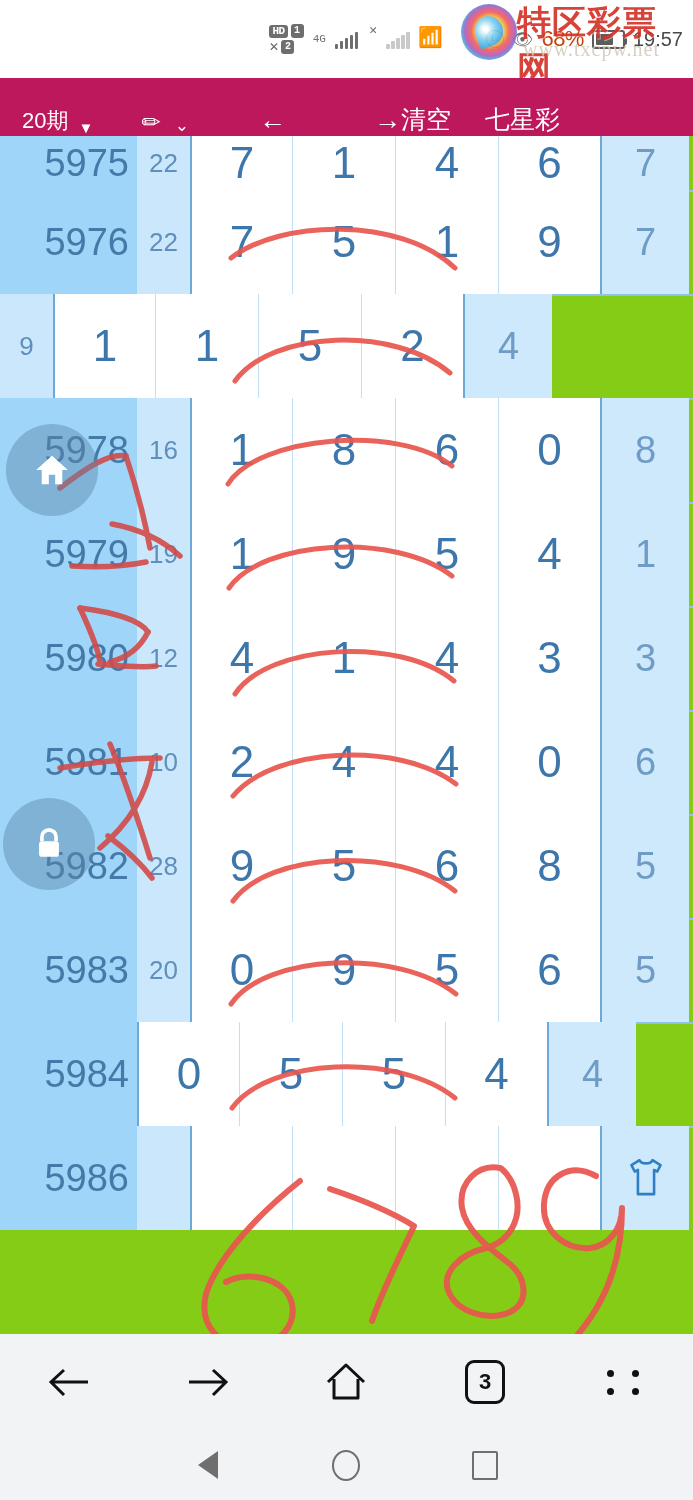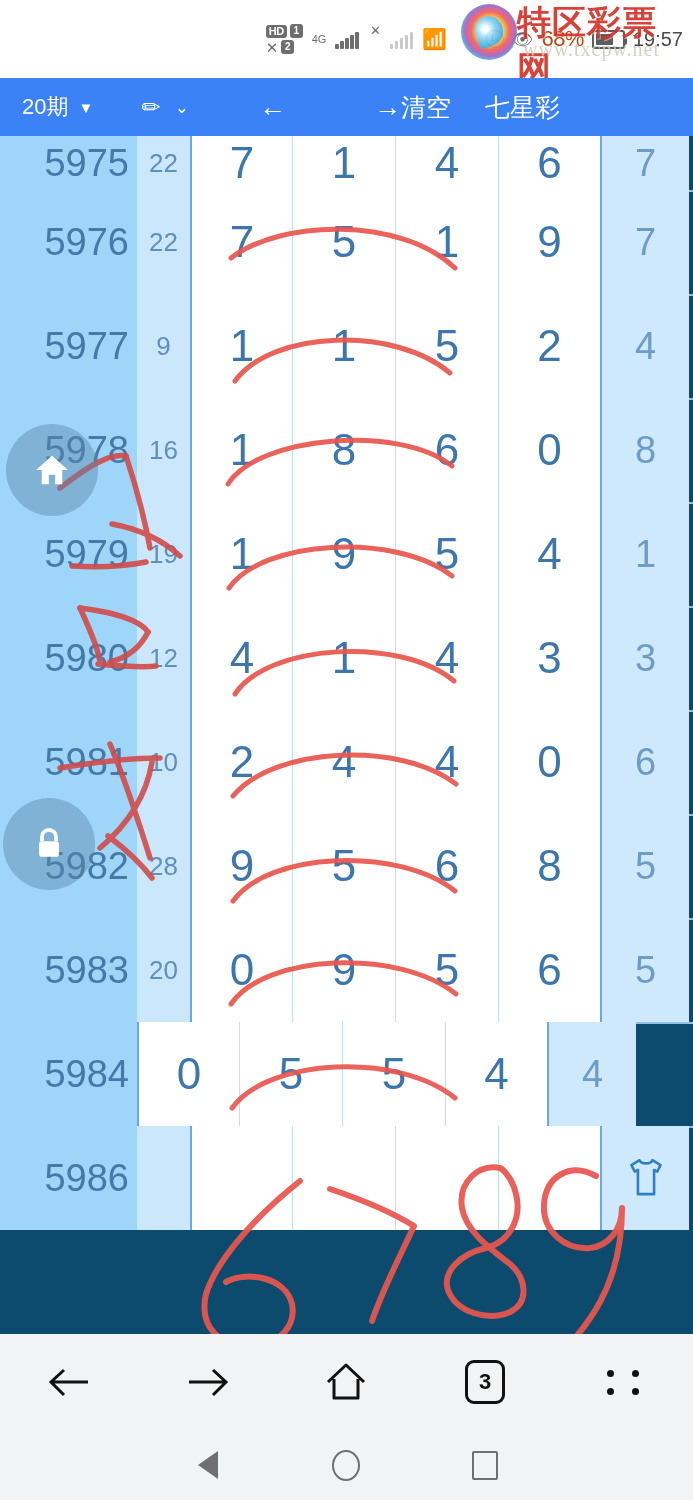--- a/index.html
+++ b/index.html
@@ -10,21 +10,21 @@
     position:relative;
   }
 
   
   .statusbar{
     position:absolute; left:0; top:0; width:693px; height:78px;
     background:#ffffff;
     display:flex; align-items:center; justify-content:center;
     overflow:hidden;
   }
-  .sb-center{ display:flex; align-items:center; gap:9px; margin-left:20px;}
+  .sb-center{ display:flex; align-items:center; gap:9px; margin-left:20px;font-family:Liberation Mono, monospace;}
   .sb-right{
     position:absolute; right:4px; top:0; height:78px;
     display:flex; align-items:center; gap:8px; padding-right:6px;
   }
   .hd-blk{display:flex;flex-direction:column;gap:2px;align-items:flex-start;}
   .hd-row{display:flex;align-items:center;gap:3px;}
   .hd-tag{
     background:#6e6e6e;color:#fff;font-size:11px;font-weight:bold;
     border-radius:3px;padding:0 3px;line-height:13px;letter-spacing:-0.5px;
   }
@@ -85,37 +85,37 @@
   }
   .wm-url{
     position:absolute; left:94px; top:42px;
     font-family:"Liberation Serif",serif;
     font-size:20px; color:#cfc8b8; letter-spacing:1px; opacity:.85;
   }
 
   
   .toolbar{
     position:absolute; left:0; top:78px; width:693px; height:58px;
-    background:#3b82f6; color:#fff;
-    display:flex; align-items:center;
+    background:#be185d; color:#fff;
+    display:flex; align-items:flex-end;
   }
   .tb-item{display:flex;align-items:center;color:#fff;}
   .tb-period{ margin-left:22px; font-size:22px; letter-spacing:0px; }
   .tb-caret{ margin-left:10px; font-size:15px; }
   .tb-pencil{ margin-left:48px; font-size:23px; }
   .tb-chev{ margin-left:14px; font-size:17px; }
   .tb-left-arrow{ margin-left:70px; font-size:27px; font-weight:bold;}
   .tb-right-arrow{ margin-left:88px; font-size:27px; font-weight:bold;}
   .tb-clear{ font-size:25px; font-family:"DejaVu Sans",sans-serif;}
   .tb-title{ margin-left:34px; font-size:25px; font-family:"DejaVu Sans",sans-serif;}
 
   
   .table-wrap{
     position:absolute; left:0; top:136px; width:693px; height:1198px;
-    background:#0c4a6e; overflow:hidden;
+    background:#84cc16; overflow:hidden;
   }
   .grid{ position:absolute; left:0; top:0; width:693px; }
   .row{
     position:relative; height:104px; display:flex; width:693px;
   }
   .row.partial{ height:54px; }
   .cell{
     display:flex; align-items:center; justify-content:center;
     font-size:40px; color:#41709f; font-family:"Liberation Sans",sans-serif;
     position:relative;
@@ -271,21 +271,20 @@
         <div class="cell c-period">5976</div>
         <div class="cell c-sum">22</div>
         <div class="cell c-num first">7</div>
         <div class="cell c-num">5</div>
         <div class="cell c-num">1</div>
         <div class="cell c-num last">9</div>
         <div class="cell c-tail">7</div>
       </div>
       <div class="row">
         <div class="rsep strong"></div>
-        <div class="cell c-period">5977</div>
         <div class="cell c-sum">9</div>
         <div class="cell c-num first">1</div>
         <div class="cell c-num">1</div>
         <div class="cell c-num">5</div>
         <div class="cell c-num last">2</div>
         <div class="cell c-tail">4</div>
       </div>
       <div class="row">
         <div class="rsep strong"></div>
         <div class="cell c-period">5978</div>

